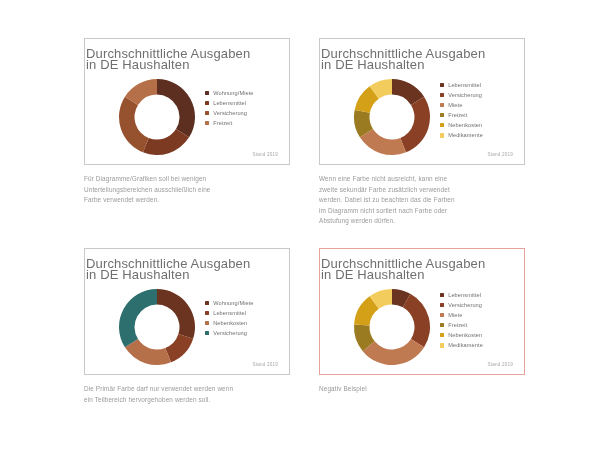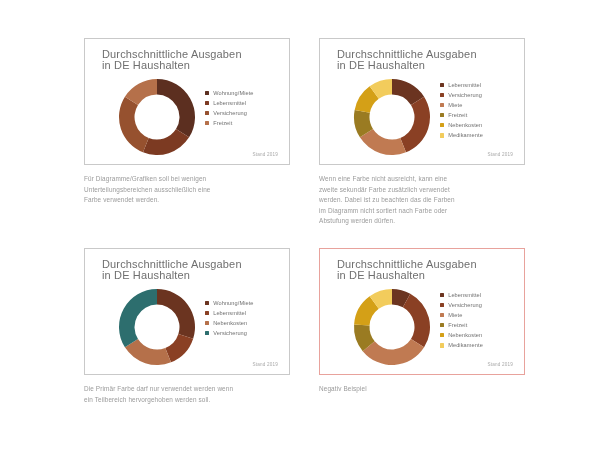--- a/index.html
+++ b/index.html
@@ -15,22 +15,22 @@
   .card{
     position:absolute;
     background:#ffffff;
     border:1px solid #c9c9c9;
     box-sizing:border-box;
   }
   .card.negative{border:1px solid #e8a29c;}
 
   .card-title{
     position:absolute;
-    left:17px;top:10px;
-    font-size:11px;
+    left:1px;top:10px;
+    font-size:13px;
     line-height:10.5px;
     color:#6f6f6f;
     letter-spacing:.15px;
     white-space:pre-line;
   }
 
   .stand{
     position:absolute;
     right:11px;bottom:7px;
     font-size:4.6px;

